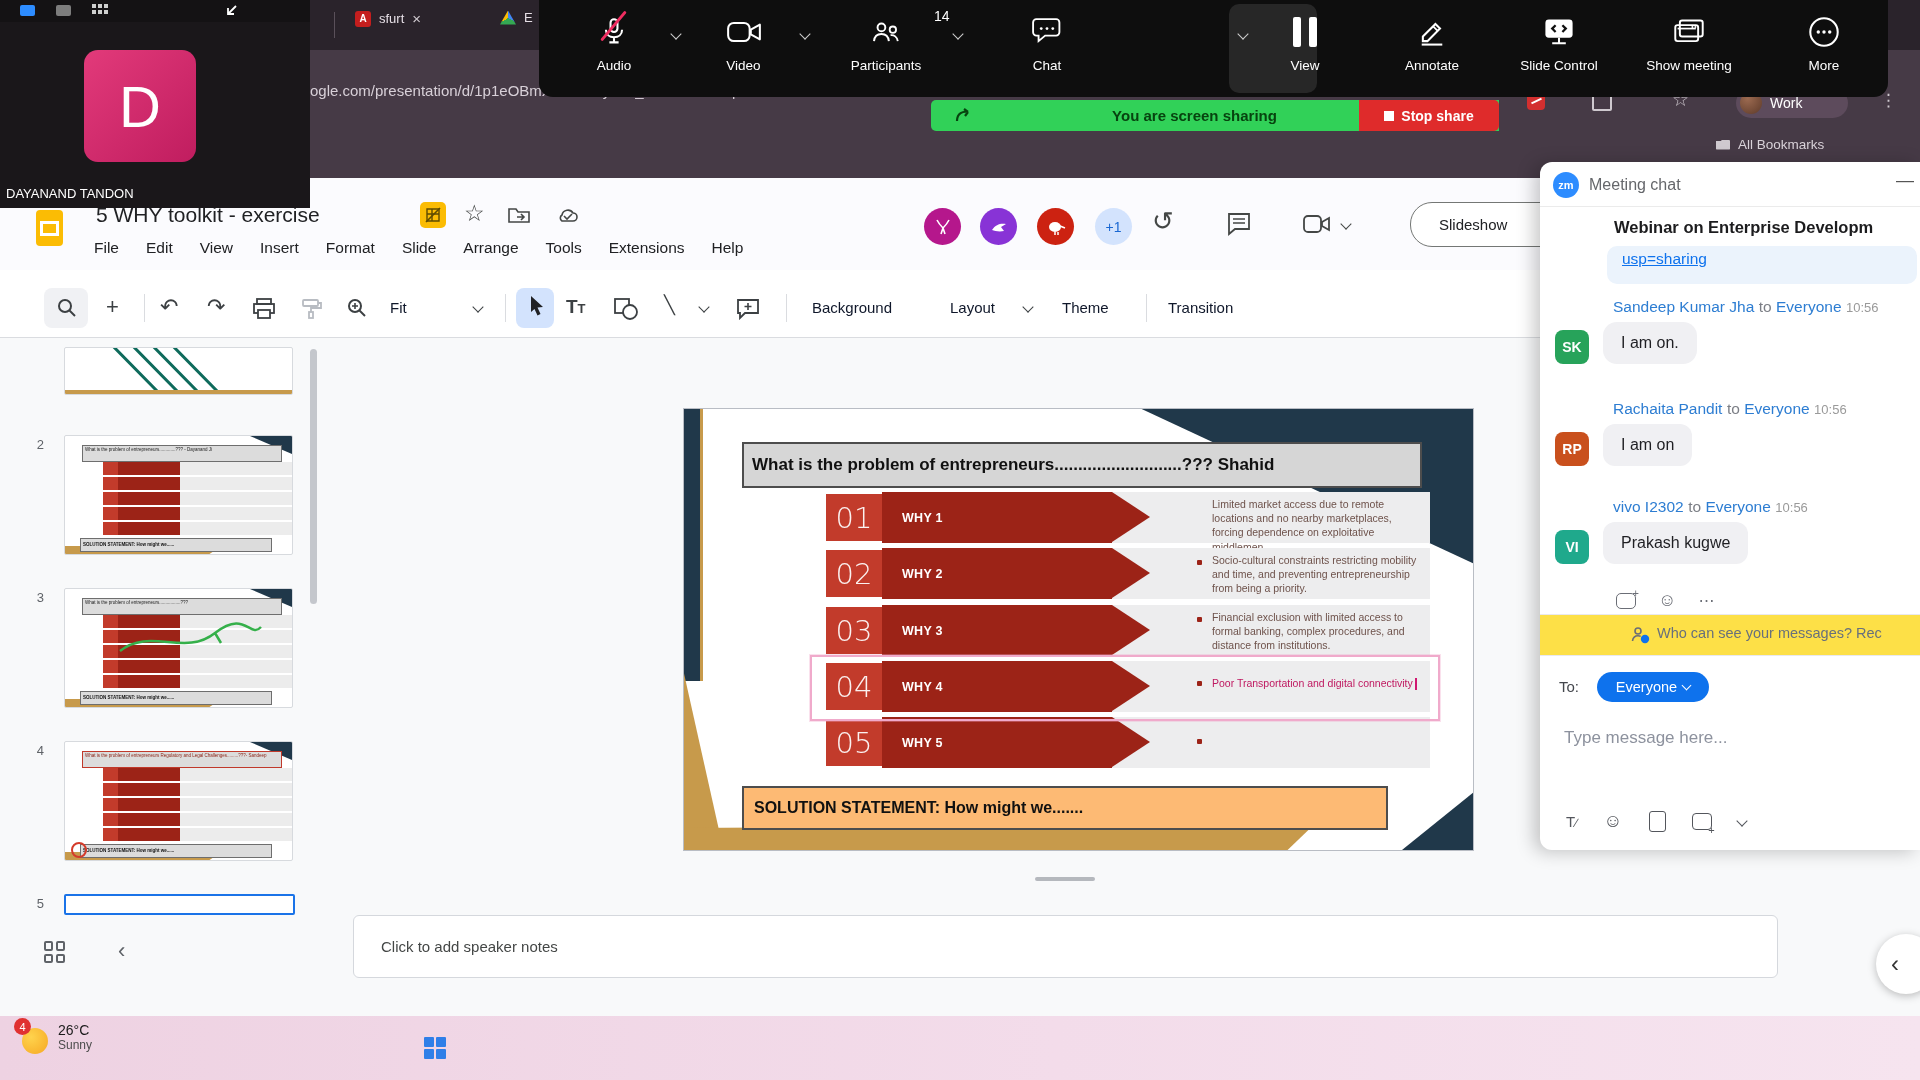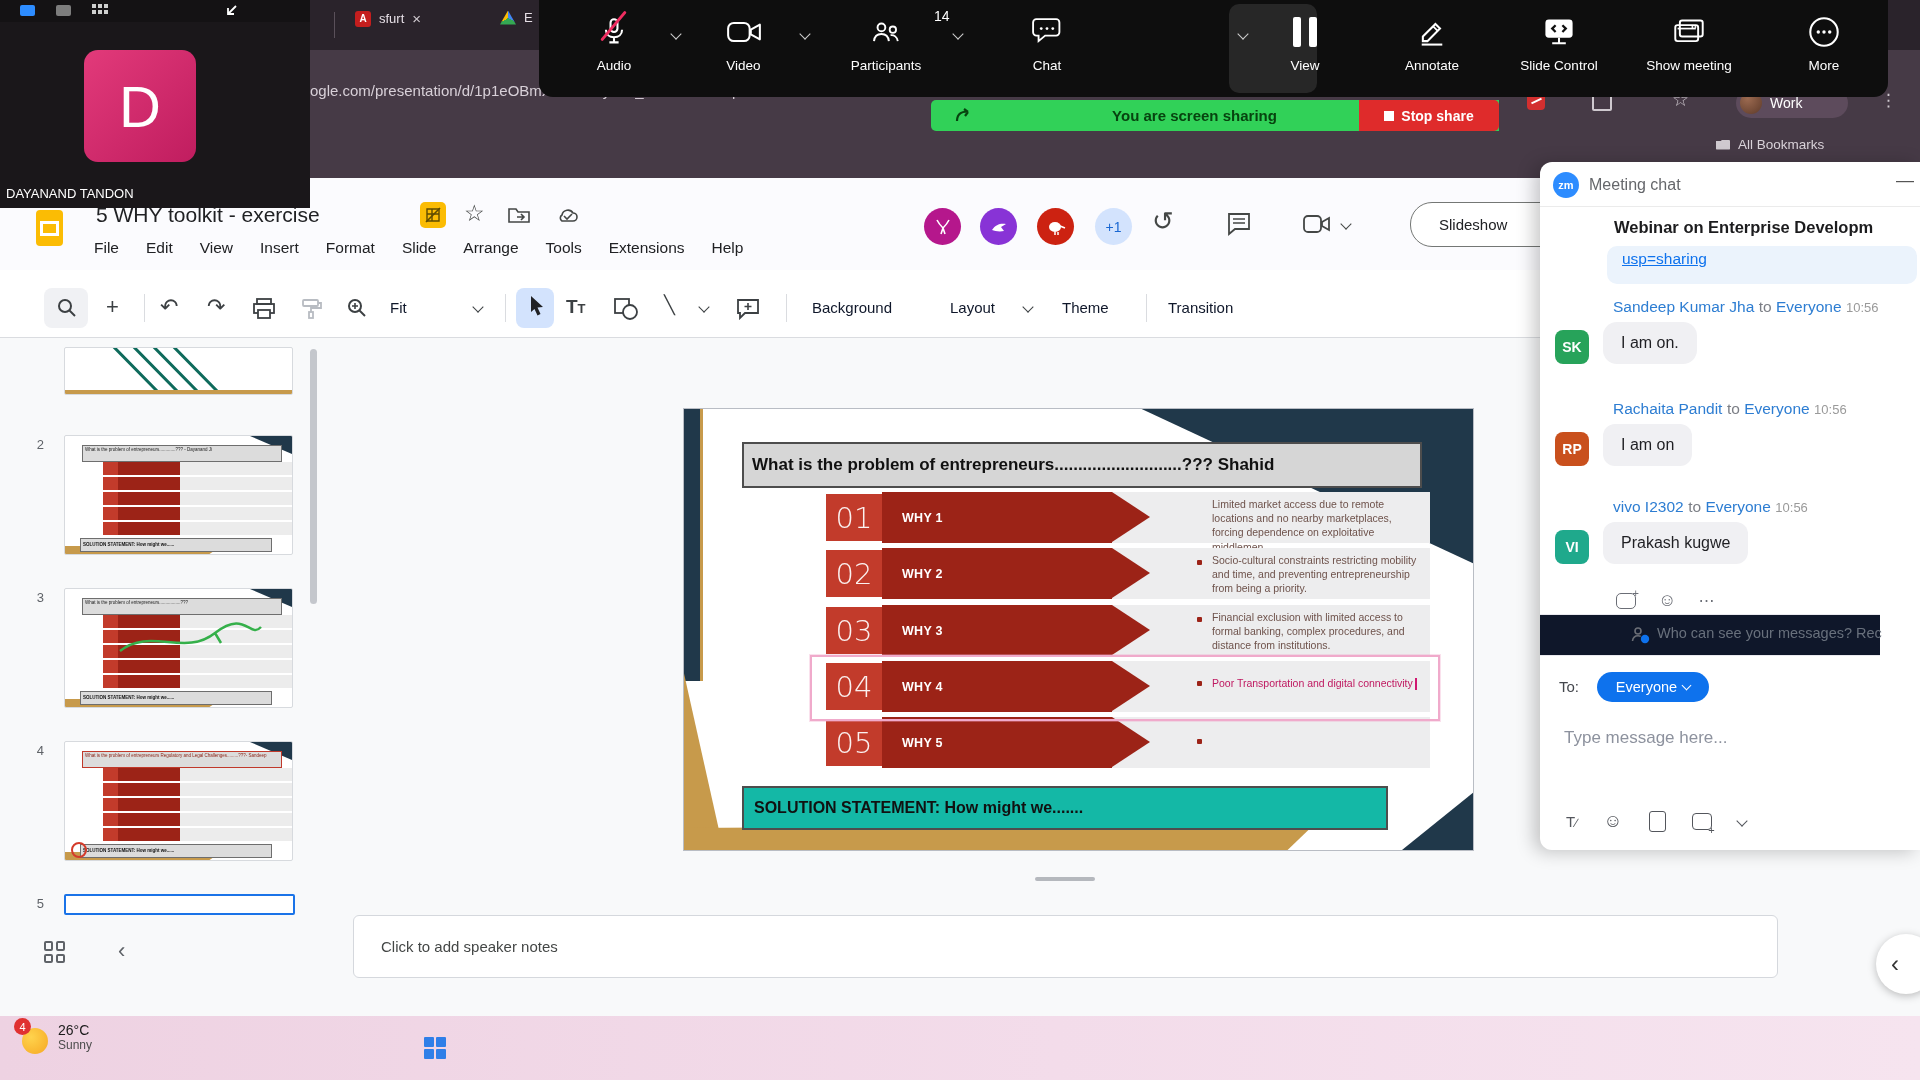--- a/index.html
+++ b/index.html
@@ -60,21 +60,21 @@
   .wrow{position:absolute;left:0;width:789px;height:51px;margin-left:8px;}
   .wband{position:absolute;left:380px;top:0;width:358px;height:51px;background:#ededee;}
   .wnum{position:absolute;left:134px;top:0;width:56px;height:51px;background:#c23b2b;border-top:2px solid #fff;border-bottom:2px solid #fff;box-sizing:border-box;display:flex;align-items:center;justify-content:center;color:rgba(255,255,255,.93);font-size:29px;font-weight:200;font-family:"DejaVu Sans",sans-serif;}
   .wbody{position:absolute;left:190px;top:0;width:230px;height:51px;background:#9c2317;}
   .wtip{position:absolute;left:420px;top:0;width:0;height:0;border-top:25.5px solid transparent;border-bottom:25.5px solid transparent;border-left:38px solid #9c2317;}
   .wlabel{position:absolute;left:210px;top:0;height:51px;display:flex;align-items:center;color:#fff;font-weight:bold;font-size:12.5px;letter-spacing:.3px;}
   .wdot{position:absolute;left:505px;top:12px;width:5px;height:5px;background:#9c2317;border-radius:1px;}
   .wtxt{position:absolute;left:520px;top:5px;width:212px;font-size:10.5px;line-height:1.35;color:#6e524b;}
   .sel4{position:absolute;left:126px;top:246px;width:626px;height:62px;border:2px solid #f0aacb;box-shadow:0 0 0 1px rgba(240,170,203,.35);}
   .cursorbar{display:inline-block;width:2px;height:12px;background:#d11871;vertical-align:middle;margin-left:2px;}
-  .ssol{position:absolute;left:58px;top:377px;width:646px;height:44px;background:#14b8a6;border:2px solid #4d4d4d;display:flex;align-items:center;font-weight:bold;font-size:16px;color:#111;padding-left:10px;box-sizing:border-box;}
+  .ssol{position:absolute;left:58px;top:377px;width:646px;height:44px;background:#fdba74;border:2px solid #4d4d4d;display:flex;align-items:center;font-weight:bold;font-size:16px;color:#111;padding-left:10px;box-sizing:border-box;}
   
   .notes{left:353px;top:915px;width:1423px;height:61px;background:#fff;border:1px solid #d5d8dd;border-radius:6px;display:flex;align-items:center;z-index:6;}
   
   .chat{left:1540px;top:162px;width:380px;height:688px;background:#fff;border-radius:12px 0 0 12px;box-shadow:-6px 2px 18px rgba(0,0,0,.22);z-index:55;}
   .cname{font-size:15.5px;color:#2d7dd2;}
   .cgray{font-size:15.5px;color:#7b7e85;}
   .ctime{font-size:13px;color:#9a9a9a;}
   .cav{position:absolute;left:15px;width:34px;height:34px;border-radius:8px;color:#fff;font-size:14px;font-weight:bold;display:flex;align-items:center;justify-content:center;}
   .cbub{position:absolute;left:63px;background:#f0f0f3;border-radius:12px;padding:12px 18px;font-size:16px;color:#1f1f23;white-space:nowrap;}
   .toPill{position:absolute;left:57px;top:-6px;width:112px;height:30px;background:#0e72ed;border-radius:15px;color:#fff;font-size:14.5px;display:flex;align-items:center;justify-content:center;gap:6px;}
@@ -650,21 +650,21 @@
     <div class="cbub" style="top:360px;">Prakash kugwe</div>
 
     <div class="abs flex" style="left:76px;top:428px;gap:22px;color:#6b6e76;">
       <span style="width:18px;height:14px;border:1.8px solid #6b6e76;border-radius:5px;position:relative;">
           <span style="position:absolute;right:-4px;top:-7px;font-size:11px;">+</span>
         </span>
       <span style="font-size:18px;">☺</span>
       <span style="font-size:16px;letter-spacing:2px;">⋯</span>
     </div>
 
-    <div class="abs" style="left:0;top:452px;width:340px;height:40px;background:#0f172a;border-top:1px solid #e9e9ee;border-bottom:1px solid #e9e9ee;">
+    <div class="abs" style="left:0;top:452px;width:380px;height:40px;background:#fde047;border-top:1px solid #e9e9ee;border-bottom:1px solid #e9e9ee;">
       <svg style="position:absolute;left:90px;top:10px;" width="20" height="20" viewBox="0 0 20 20">
           <circle cx="8" cy="6" r="3" fill="none" stroke="#6b6e76" stroke-width="1.6"></circle>
           <path d="M2.5 16c.5-3.5 2.7-5.2 5.5-5.2 1 0 1.9.2 2.7.6" fill="none" stroke="#6b6e76" stroke-width="1.6"></path>
           <circle cx="15" cy="14" r="4.2" fill="#0e72ed"></circle>
         </svg>
       <span style="position:absolute;left:117px;top:10px;font-size:14.5px;color:#68707c;white-space:nowrap;">Who can see your messages? Rec</span>
     </div>
 
     <div class="abs" style="left:19px;top:516px;font-size:15px;color:#44474d;">To:</div>
     <div class="abs" style="left:0;top:516px;width:380px;">

